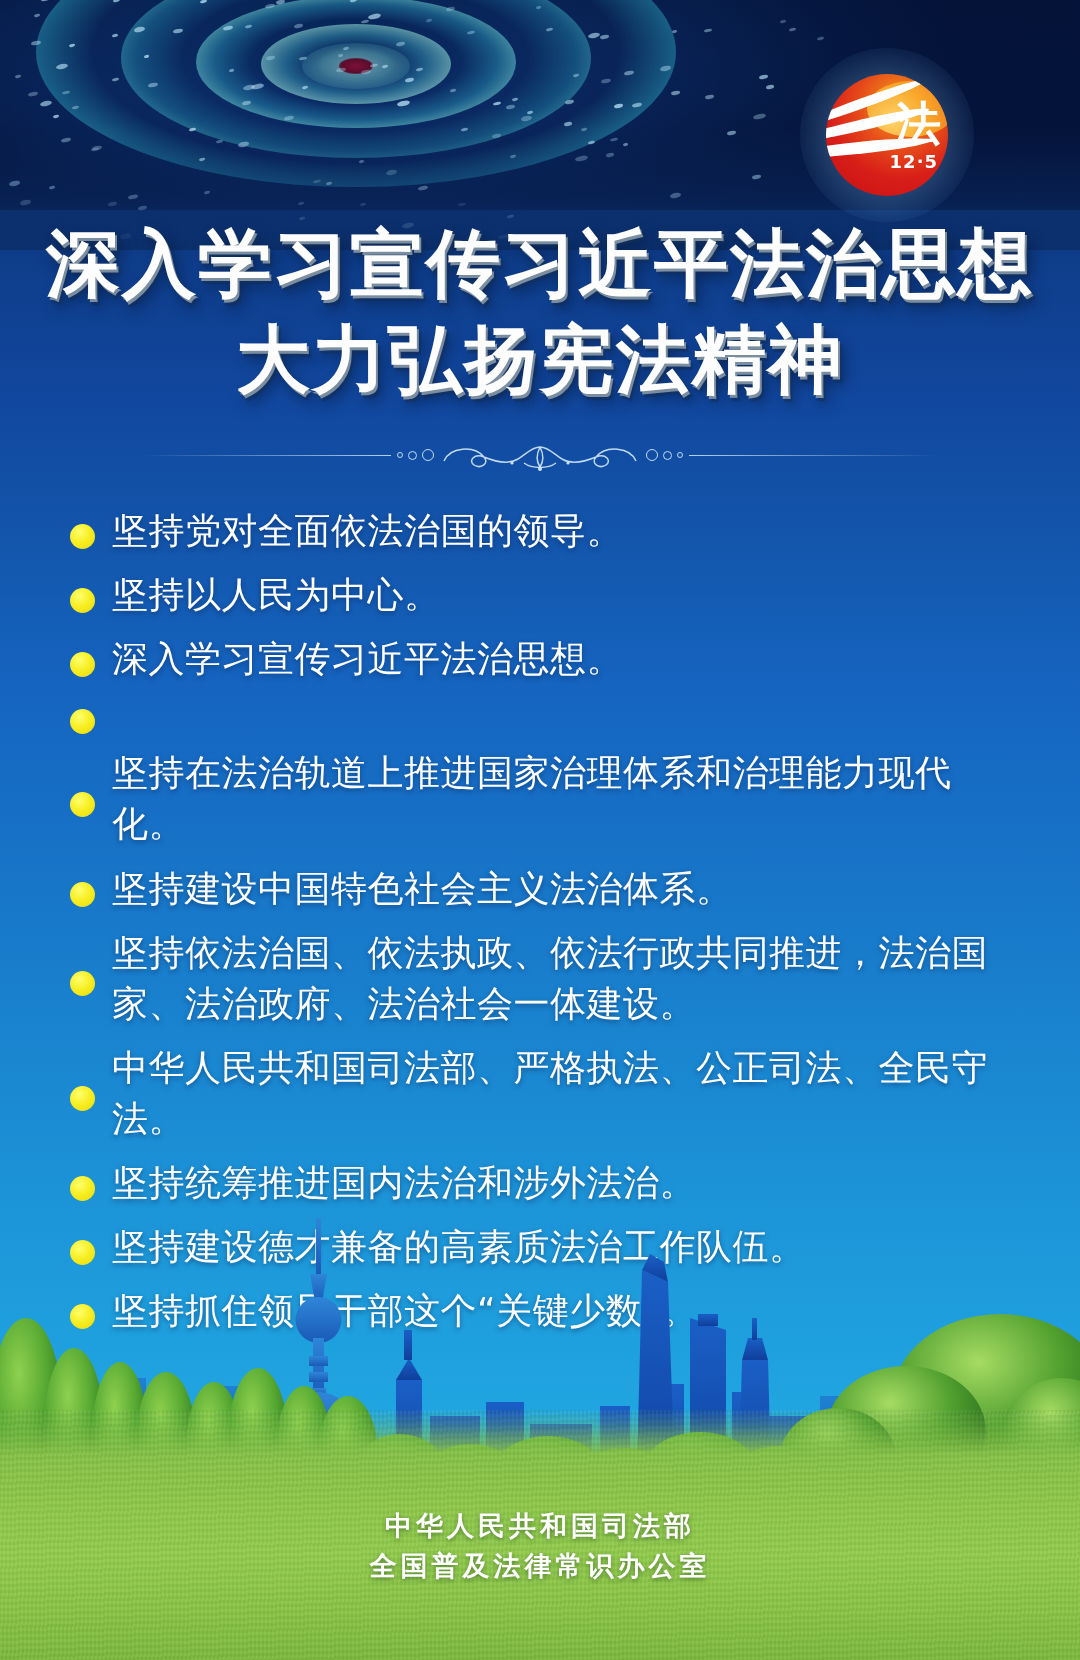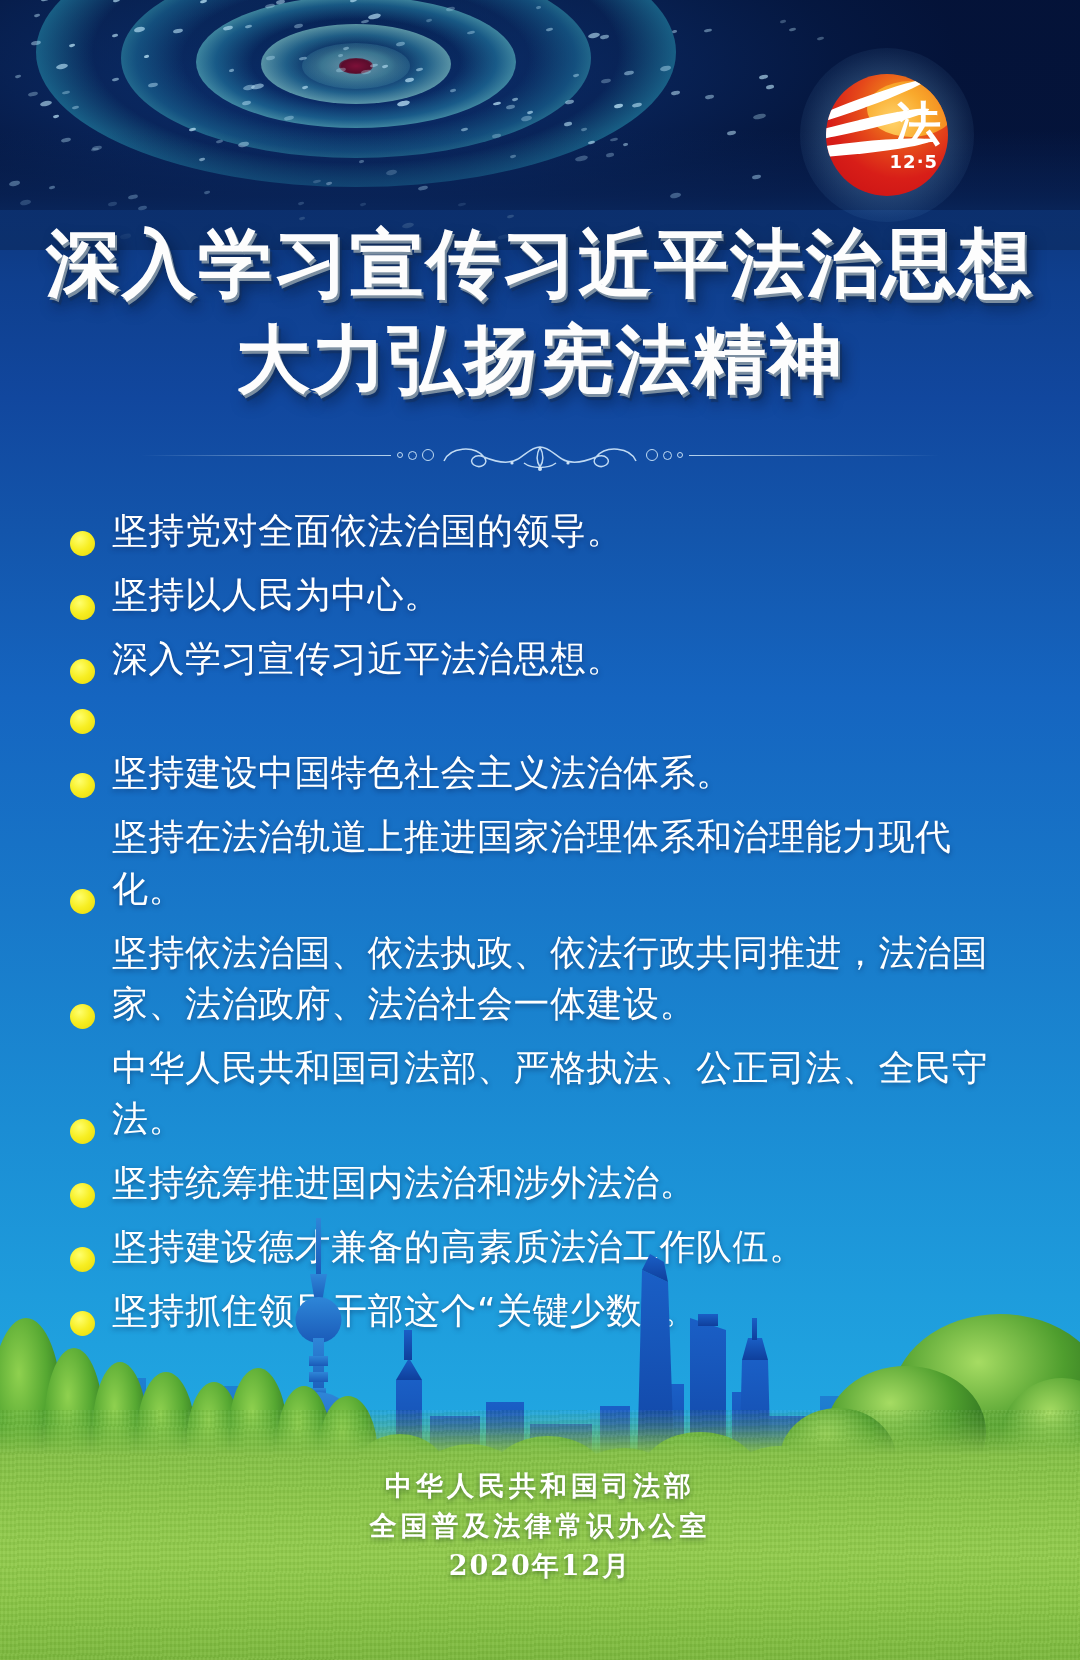--- a/index.html
+++ b/index.html
@@ -139,21 +139,21 @@
   #divider .bead span{
     display:block;border-radius:50%;
     border:1.4px solid rgba(205,230,248,0.92);
   }
 
   
   #list{
     position:absolute;left:70px;top:505px;width:940px;
   }
   .item{
-    display:flex;align-items:flex-end;
+    display:flex;align-items:center;
     margin-bottom:13px;
   }
   .dot{
     flex:0 0 auto;
     width:25px;height:25px;border-radius:50%;
     background:radial-gradient(circle at 38% 32%,#ffff6e 0%,#f7ee22 48%,#e8d808 100%);
     margin-top:12px;margin-right:17px;
   }
   .itext{
     font-family:"DejaVu Sans","Liberation Sans",sans-serif;
@@ -403,25 +403,25 @@
       </div>
       <div class="item">
         <div class="dot"></div>
         <div class="itext">深入学习宣传习近平法治思想。</div>
       </div>
       <div class="item">
         <div class="dot"></div>
       </div>
       <div class="item">
         <div class="dot"></div>
+        <div class="itext">坚持在法治轨道上推进国家治理体系和治理能力现代化。</div>
+      </div>
+      <div class="item">
+        <div class="dot"></div>
         <div class="itext">坚持建设中国特色社会主义法治体系。</div>
-      </div>
-      <div class="item">
-        <div class="dot"></div>
-        <div class="itext">坚持在法治轨道上推进国家治理体系和治理能力现代化。</div>
       </div>
       <div class="item">
         <div class="dot"></div>
         <div class="itext">坚持依法治国、依法执政、依法行政共同推进，法治国家、法治政府、法治社会一体建设。</div>
       </div>
       <div class="item">
         <div class="dot"></div>
         <div class="itext">中华人民共和国司法部、严格执法、公正司法、全民守法。</div>
       </div>
       <div class="item">
@@ -559,16 +559,15 @@
       </g>
     </svg>
 
     <div id="grass">
       <div class="tex"></div>
     </div>
 
     <div id="footer">
       <div>中华人民共和国司法部</div>
       <div>全国普及法律常识办公室</div>
-      <div class="fdate">2020年12月</div>
     </div>
   </div>
 </div>
 
 </body></html>

